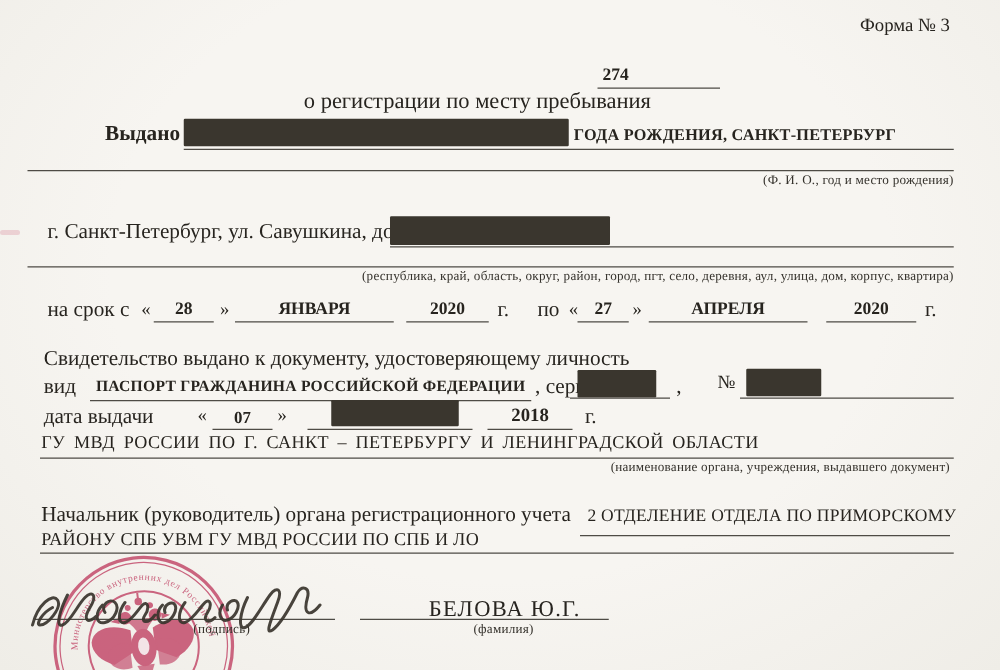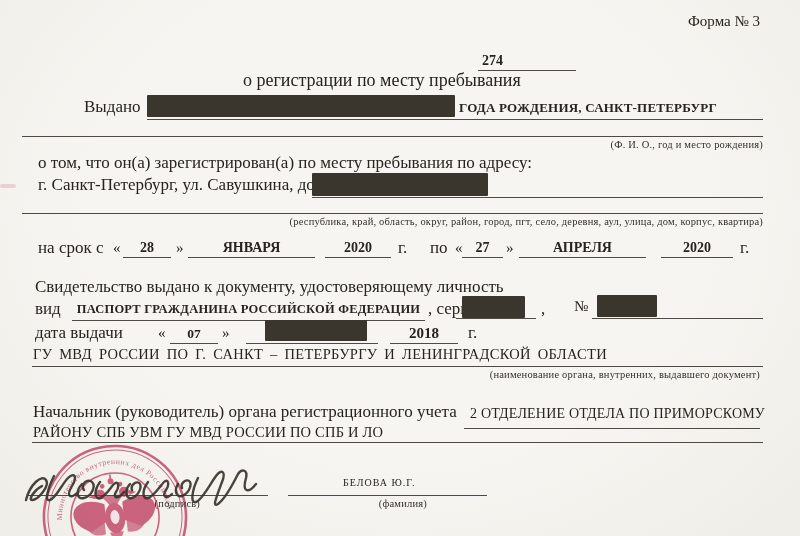--- a/index.html
+++ b/index.html
@@ -24,28 +24,27 @@
 <body>
 
 <div class="page">
 
   <div class="abs" style="top:13px;right:40px;font-size:15px;">Форма № 3</div>
 
   <div class="abs" style="top:53px;left:482px;font-size:14px;font-weight:bold;z-index:3;">274</div>
   <div class="rule" style="top:70px;left:478px;width:98px;"></div>
   <div class="abs" style="top:70px;left:243px;font-size:18px;">о регистрации по месту пребывания</div>
 
-  <div class="abs body-text" style="top:97px;left:84px;">Выдано</div>
+  <div class="abs body-text" style="top:97px;left:84px;font-weight:bold;">Выдано</div>
   <div class="redact" style="top:95px;left:147px;width:308px;height:22px;"></div>
   <div class="abs smallcaps-bold" style="top:100px;left:459px;font-size:13px;">ГОДА РОЖДЕНИЯ, САНКТ-ПЕТЕРБУРГ</div>
   <div class="rule" style="top:119px;left:147px;width:616px;"></div>
   <div class="rule" style="top:136px;left:22px;width:741px;"></div>
   <div class="caption" style="top:139px;left:22px;width:741px;">(Ф. И. О., год и место рождения)</div>
 
-  <div class="abs body-text" style="top:153px;left:38px;">о том, что он(а) зарегистрирован(а) по месту пребывания по адресу:</div>
   <div class="abs body-text" style="top:175px;left:38px;">г. Санкт-Петербург, ул. Савушкина, дом</div>
   <div class="redact" style="top:173px;left:312px;width:176px;height:23px;"></div>
   <div class="rule" style="top:197px;left:312px;width:451px;"></div>
   <div class="rule" style="top:213px;left:22px;width:741px;"></div>
   <div class="caption" style="top:216px;left:22px;width:741px;">(республика, край, область, округ, район, город, пгт, село, деревня, аул, улица, дом, корпус, квартира)</div>
 
   <div class="abs body-text" style="top:238px;left:38px;">на срок с</div>
   <div class="abs q" style="top:240px;left:113px;">«</div>
   <div class="cell" style="top:238px;left:123px;width:48px;border-bottom:1.4px solid #4e4b45;">28</div>
   <div class="abs q" style="top:240px;left:176px;">»</div>
@@ -76,21 +75,21 @@
   <div class="abs q" style="top:325px;left:158px;">«</div>
   <div class="cell" style="top:324px;left:170px;width:48px;border-bottom:1.4px solid #4e4b45;font-size:13.5px;">07</div>
   <div class="abs q" style="top:325px;left:222px;">»</div>
   <div class="redact" style="top:320px;left:265px;width:102px;height:21px;"></div>
   <div class="rule" style="top:343px;left:246px;width:132px;"></div>
   <div class="cell" style="top:324px;left:390px;width:68px;border-bottom:1.4px solid #4e4b45;font-size:15px;">2018</div>
   <div class="abs body-text" style="top:323px;left:468px;">г.</div>
 
   <div class="abs" style="top:346px;left:33px;font-size:14.5px;word-spacing:3px;letter-spacing:0.3px;">ГУ МВД РОССИИ ПО Г. САНКТ – ПЕТЕРБУРГУ И ЛЕНИНГРАДСКОЙ ОБЛАСТИ</div>
   <div class="rule" style="top:366px;left:32px;width:731px;"></div>
-  <div class="caption" style="top:369px;left:30px;width:730px;">(наименование органа, внутренних, выдавшего документ)</div>
+  <div class="caption" style="top:369px;left:30px;width:730px;">(наименование органа, учреждения, выдавшего документ)</div>
 
   <div class="abs body-text" style="top:402px;left:33px;">Начальник (руководитель) органа регистрационного учета</div>
   <div class="abs" style="top:406px;left:470px;font-size:14px;letter-spacing:0.2px;">2 ОТДЕЛЕНИЕ ОТДЕЛА  ПО ПРИМОРСКОМУ</div>
   <div class="rule" style="top:428px;left:464px;width:296px;"></div>
   <div class="abs" style="top:424px;left:33px;font-size:14.5px;letter-spacing:0.2px;z-index:3;">РАЙОНУ СПБ УВМ  ГУ  МВД РОССИИ  ПО СПБ  И  ЛО</div>
   <div class="rule" style="top:442px;left:32px;width:731px;"></div>
 
   <div class="abs" style="top:442px;left:40px;width:150px;height:150px;z-index:1;">
     <svg width="150" height="150" viewBox="0 0 150 150">
       <g transform="rotate(-7 75 75)" stroke="#c4506f" fill="none" opacity="0.88">
@@ -135,19 +134,19 @@
                M80,22 C74,30 74,40 80,38 C86,36 90,28 94,24 C98,20 100,26 96,32 C92,38 98,40 104,32
                M110,24 C104,30 106,40 112,38 C118,36 122,28 120,24 C118,20 110,24 112,30
                M128,22 C122,30 122,40 128,38 C134,36 140,26 144,22 C148,18 150,24 146,30 C142,36 146,40 152,34
                M158,24 C154,30 156,38 162,36 C168,34 172,26 170,22 C168,18 160,22 162,28
                M178,18 C172,30 170,44 176,42 C182,40 190,24 196,16 C202,8 206,12 202,22 C196,38 192,48 198,44 C206,38 214,22 218,14 C222,8 228,10 226,18 C222,32 228,34 236,24" fill="none" stroke="#38342d" stroke-width="2.4" stroke-linecap="round" opacity="0.92"></path>
     </svg>
   </div>
   <div class="rule" style="top:495px;left:28px;width:240px;"></div>
   <div class="caption" style="top:498px;left:125px;width:75px;">(подпись)</div>
 
-  <div class="abs" style="top:477px;left:343px;font-size:10px;letter-spacing:1px;">БЕЛОВА  Ю.Г.</div>
+  <div class="abs" style="top:477px;left:343px;font-size:18px;letter-spacing:1px;">БЕЛОВА  Ю.Г.</div>
   <div class="rule" style="top:495px;left:288px;width:199px;"></div>
   <div class="caption" style="top:498px;left:350px;width:77px;">(фамилия)</div>
 
   <div class="abs" style="top:184px;left:0;width:16px;height:4px;background:#e4b4bd;opacity:0.55;border-radius:2px;"></div>
 
 </div>
 
 </body></html>

